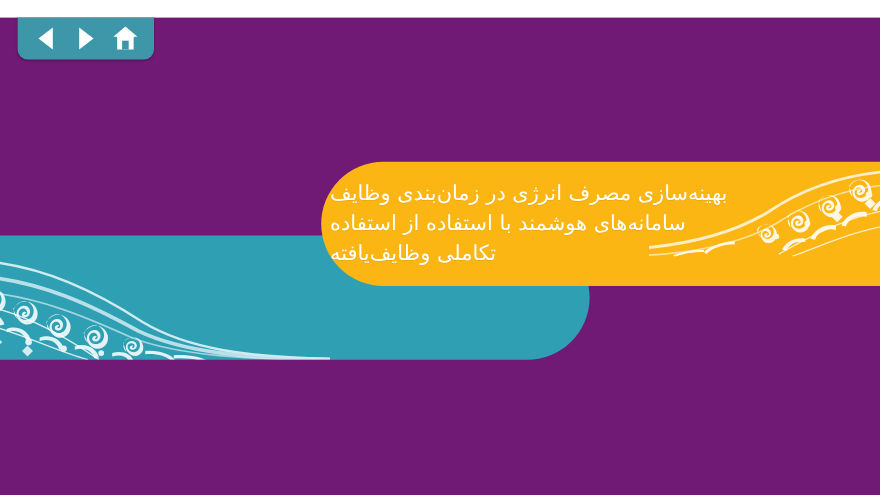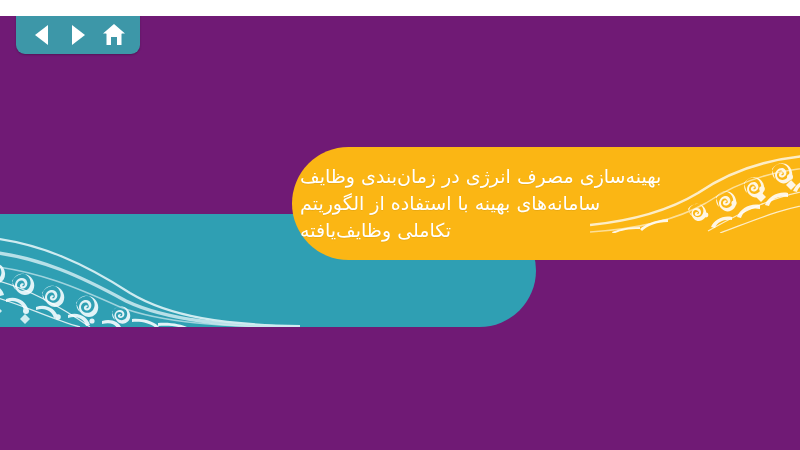--- a/index.html
+++ b/index.html
@@ -175,21 +175,21 @@
       </g>
       <g fill="none" stroke="#ffffff" stroke-width="1.2" opacity="0.75">
         <path d="M230,42 c-42,4 -80,24 -112,42"></path>
         <path d="M230,56 c-38,4 -72,20 -100,30"></path>
       </g>
     </svg>
   </div>
 
   <div id="title-block">
     <div class="title-line">بهینه‌سازی مصرف انرژی در زمان‌بندی وظایف</div>
-    <div class="title-line">سامانه‌های بهینه با استفاده از الگوریتم</div>
+    <div class="title-line">سامانه‌های هوشمند با استفاده از استفاده</div>
     <div class="title-line">تکاملی وظایف‌یافته</div>
   </div>
 
   <div id="nav-toolbar">
     <div class="nav-btn">
       <svg width="20" height="22" viewBox="0 0 20 22">
         <path d="M16 1 L16 21 L3 11 Z" fill="#ffffff"></path>
       </svg>
     </div>
     <div class="nav-btn">

